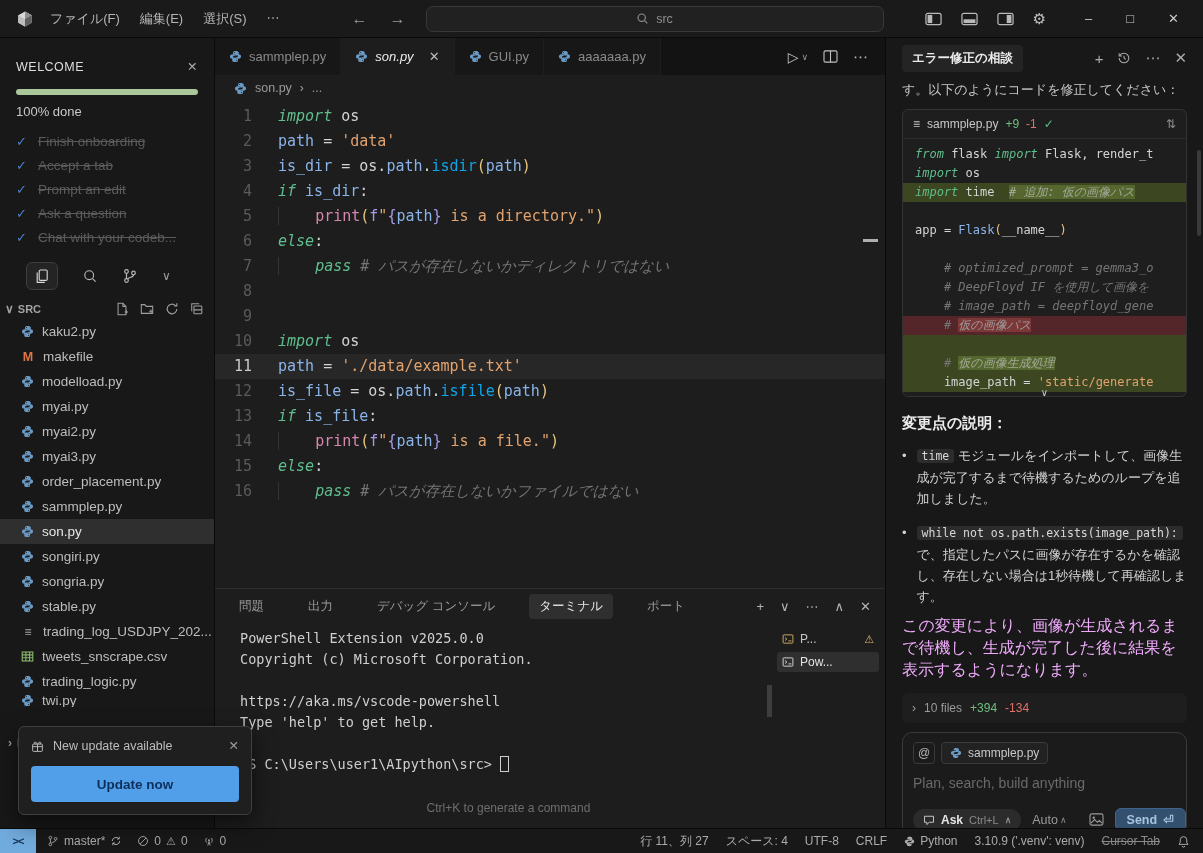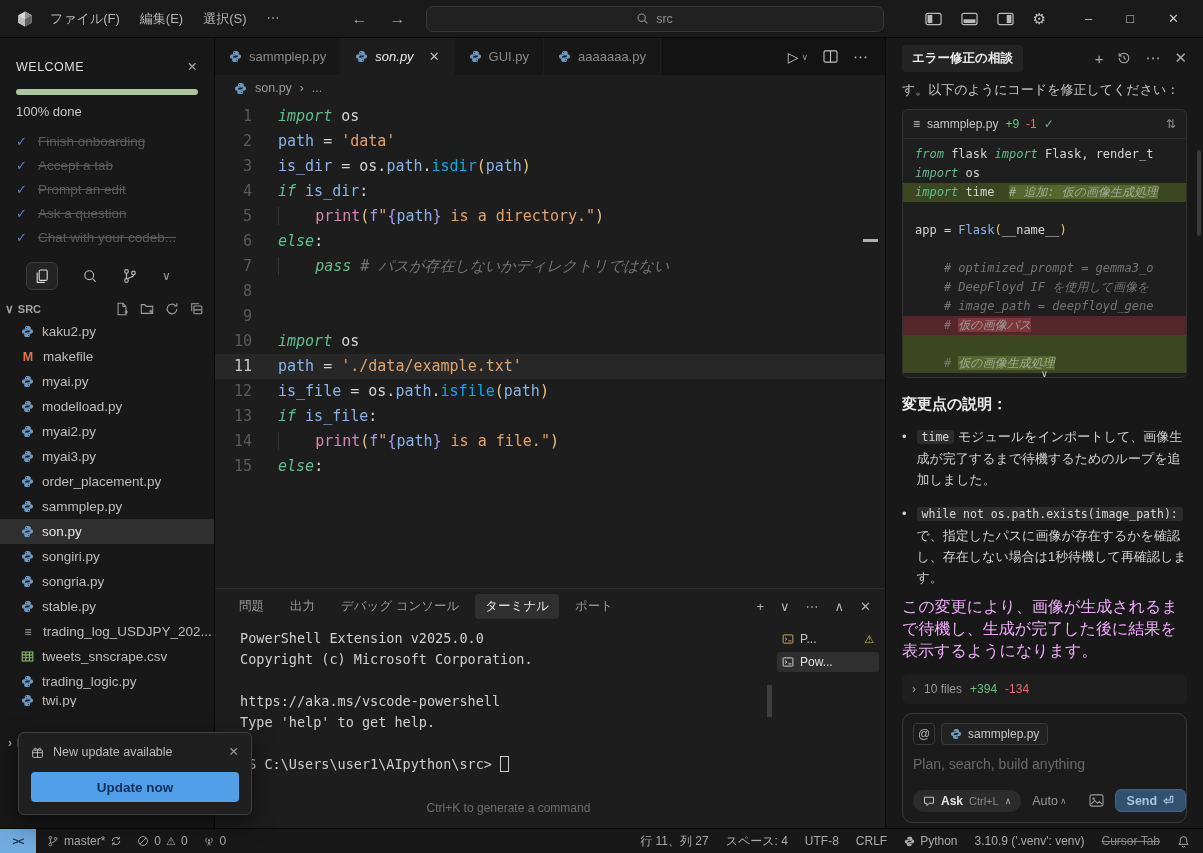--- a/index.html
+++ b/index.html
@@ -42,21 +42,21 @@
   .frow.clip{height:13px;overflow:hidden}
   .fname{white-space:nowrap;overflow:hidden;text-overflow:ellipsis}
   .mk{color:#e0764a;font-weight:bold;font-size:12.5px;width:14px;text-align:center}
   .lg{color:#a8a8a8;font-size:12px;width:14px;text-align:center}
   .notepads{display:flex;align-items:center;gap:5px;padding-left:8px;font-size:11px;font-weight:bold;color:#a2a2a2;height:22px}
 
   
   .toast{position:absolute;left:18px;bottom:13px;width:234px;background:#1f1f1f;border:1px solid #3f3f3f;border-radius:6px;padding:11px 12px 12px;box-shadow:0 8px 22px rgba(0,0,0,.55);z-index:5}
   .toast-head{display:flex;align-items:flex-end;gap:9px;color:#bdbdbd;font-size:12.5px}
   .toast-x{margin-left:auto;color:#9a9a9a}
-  .toast-btn{margin-top:13px;height:30px;background:#519fe8;color:#0d2f5c;font-weight:bold;font-size:13.5px;border-radius:4px;display:flex;align-items:center;justify-content:center;cursor:pointer}
+  .toast-btn{margin-top:13px;height:36px;background:#519fe8;color:#0d2f5c;font-weight:bold;font-size:13.5px;border-radius:4px;display:flex;align-items:center;justify-content:center;cursor:pointer}
 
   
   .editor-area{flex:1;min-width:0;display:flex;flex-direction:column;background:#1d1d1d;position:relative}
   .tabbar{height:37px;background:#131313;display:flex;align-items:stretch}
   .tab{display:flex;align-items:center;gap:7px;padding:0 14px;font-size:13px;color:#8a8a8a;background:#171717;border-right:1px solid #1e1e1e}
   .tab.active{background:#1d1d1d;color:#ececec;font-style:italic}
   .tab .x{margin-left:8px;color:#bdbdbd;font-style:normal}
   .tab-actions{margin-left:auto;display:flex;align-items:center;gap:15px;padding-right:15px;color:#c3c3c3}
   .run{display:flex;align-items:center;gap:3px;font-size:14px}
   .run .dd{font-size:9px;color:#9a9a9a}
@@ -74,21 +74,21 @@
   .tk-fn{color:#0ea5e9}
   .tk-fnp{color:#d687ae}
   .tk-pr{color:#e8c57c}
   .tk-fs{color:#a79ae8}
   .tk-cm{color:#757575;font-style:italic}
   .tk-ind{border-left:1px solid #343434}
   .odash{position:absolute;right:7px;top:201px;width:15px;height:3px;background:#c9c9c9;opacity:.85}
 
   
   .panel{height:240px;border-top:1px solid #2e2e2e;display:flex;flex-direction:column;background:#1d1d1d}
-  .panel-tabs{height:34px;display:flex;align-items:center;padding:0 14px;gap:6px;font-size:12.5px;color:#9a9a9a}
+  .panel-tabs{height:34px;display:flex;align-items:center;padding:0 14px;gap:24px;font-size:12.5px;color:#9a9a9a}
   .ptab{padding:4px 10px;border-radius:4px;white-space:nowrap}
   .ptab.active{background:#2f2f2f;color:#e8e8e8}
   .panel-actions{margin-left:auto;display:flex;gap:16px;color:#b5b5b5;font-size:13px;align-items:center}
   .panel-body{flex:1;display:flex;position:relative;padding-left:25px}
   .term-main{flex:1;font-family:"DejaVu Sans Mono",monospace;font-size:13.5px;line-height:21px;color:#cfcfcf;padding-top:5px;position:relative}
   .tline{min-height:21px;white-space:pre}
   .cursorbox{display:inline-block;width:9px;height:16px;border:1.5px solid #cfcfcf;margin-left:8px;vertical-align:-3px}
   .term-hint{position:absolute;bottom:9px;left:0;right:0;text-align:center;font-size:12px;color:#6e6e6e;font-family:"Liberation Sans",sans-serif}
   .term-list{width:108px;padding:6px 6px 0 0;display:flex;flex-direction:column;gap:3px;font-size:12px;color:#c6c6c6}
   .trow{display:flex;align-items:center;gap:6px;padding:3px 5px;border-radius:3px}
@@ -300,28 +300,28 @@
         </div>
         <div class="frow">
           <span class="mk">M</span>
           <span class="fname">makefile</span>
         </div>
         <div class="frow">
           <svg width="13" height="13" viewBox="0 0 16 16" fill="#6a9ac4">
             <path d="M7.9 1.2c-1.8 0-3 .8-3 2v1.6h3.2v.5H3.9c-1.5 0-2.7 1.2-2.7 2.8 0 1.7 1.2 2.8 2.7 2.8h1v-1.6c0-1.4 1.2-2.5 2.6-2.5h2.6c1 0 1.9-.9 1.9-1.9V3.2c0-1.2-1.3-2-4.1-2zM6.6 2.4a.64.64 0 110 1.3.64.64 0 010-1.3z"></path>
             <path d="M8.1 14.8c1.8 0 3-.8 3-2v-1.6H7.9v-.5h4.2c1.5 0 2.7-1.2 2.7-2.8 0-1.7-1.2-2.8-2.7-2.8h-1v1.6c0 1.4-1.2 2.5-2.6 2.5H5.9c-1 0-1.9.9-1.9 1.9v1.7c0 1.2 1.3 2 4.1 2zm1.3-1.2a.64.64 0 110-1.3.64.64 0 010 1.3z"></path>
           </svg>
+          <span class="fname">modelload.py</span>
+        </div>
+        <div class="frow">
+          <svg width="13" height="13" viewBox="0 0 16 16" fill="#6a9ac4">
+            <path d="M7.9 1.2c-1.8 0-3 .8-3 2v1.6h3.2v.5H3.9c-1.5 0-2.7 1.2-2.7 2.8 0 1.7 1.2 2.8 2.7 2.8h1v-1.6c0-1.4 1.2-2.5 2.6-2.5h2.6c1 0 1.9-.9 1.9-1.9V3.2c0-1.2-1.3-2-4.1-2zM6.6 2.4a.64.64 0 110 1.3.64.64 0 010-1.3z"></path>
+            <path d="M8.1 14.8c1.8 0 3-.8 3-2v-1.6H7.9v-.5h4.2c1.5 0 2.7-1.2 2.7-2.8 0-1.7-1.2-2.8-2.7-2.8h-1v1.6c0 1.4-1.2 2.5-2.6 2.5H5.9c-1 0-1.9.9-1.9 1.9v1.7c0 1.2 1.3 2 4.1 2zm1.3-1.2a.64.64 0 110-1.3.64.64 0 010 1.3z"></path>
+          </svg>
           <span class="fname">myai.py</span>
-        </div>
-        <div class="frow">
-          <svg width="13" height="13" viewBox="0 0 16 16" fill="#6a9ac4">
-            <path d="M7.9 1.2c-1.8 0-3 .8-3 2v1.6h3.2v.5H3.9c-1.5 0-2.7 1.2-2.7 2.8 0 1.7 1.2 2.8 2.7 2.8h1v-1.6c0-1.4 1.2-2.5 2.6-2.5h2.6c1 0 1.9-.9 1.9-1.9V3.2c0-1.2-1.3-2-4.1-2zM6.6 2.4a.64.64 0 110 1.3.64.64 0 010-1.3z"></path>
-            <path d="M8.1 14.8c1.8 0 3-.8 3-2v-1.6H7.9v-.5h4.2c1.5 0 2.7-1.2 2.7-2.8 0-1.7-1.2-2.8-2.7-2.8h-1v1.6c0 1.4-1.2 2.5-2.6 2.5H5.9c-1 0-1.9.9-1.9 1.9v1.7c0 1.2 1.3 2 4.1 2zm1.3-1.2a.64.64 0 110-1.3.64.64 0 010 1.3z"></path>
-          </svg>
-          <span class="fname">modelload.py</span>
         </div>
         <div class="frow">
           <svg width="13" height="13" viewBox="0 0 16 16" fill="#6a9ac4">
             <path d="M7.9 1.2c-1.8 0-3 .8-3 2v1.6h3.2v.5H3.9c-1.5 0-2.7 1.2-2.7 2.8 0 1.7 1.2 2.8 2.7 2.8h1v-1.6c0-1.4 1.2-2.5 2.6-2.5h2.6c1 0 1.9-.9 1.9-1.9V3.2c0-1.2-1.3-2-4.1-2zM6.6 2.4a.64.64 0 110 1.3.64.64 0 010-1.3z"></path>
             <path d="M8.1 14.8c1.8 0 3-.8 3-2v-1.6H7.9v-.5h4.2c1.5 0 2.7-1.2 2.7-2.8 0-1.7-1.2-2.8-2.7-2.8h-1v1.6c0 1.4-1.2 2.5-2.6 2.5H5.9c-1 0-1.9.9-1.9 1.9v1.7c0 1.2 1.3 2 4.1 2zm1.3-1.2a.64.64 0 110-1.3.64.64 0 010 1.3z"></path>
           </svg>
           <span class="fname">myai2.py</span>
         </div>
         <div class="frow">
           <svg width="13" height="13" viewBox="0 0 16 16" fill="#6a9ac4">
@@ -484,20 +484,21 @@
         <div class="cl"><span class="num">6</span><span class="ct"><span class="tk-kw">else</span><span class="tk-pl">:</span></span></div>
         <div class="cl"><span class="num">7</span><span class="ct"><span class="tk-ind">    </span><span class="tk-kw">pass</span><span class="tk-cm"> # パスが存在しないかディレクトリではない</span></span></div>
         <div class="cl"><span class="num">8</span><span class="ct"></span></div>
         <div class="cl"><span class="num">9</span><span class="ct"></span></div>
         <div class="cl"><span class="num">10</span><span class="ct"><span class="tk-kw">import</span><span class="tk-pl"> os</span></span></div>
         <div class="cl cur"><span class="num">11</span><span class="ct"><span class="tk-var">path</span><span class="tk-pl"> = </span><span class="tk-str">'./data/example.txt'</span></span></div>
         <div class="cl"><span class="num">12</span><span class="ct"><span class="tk-var">is_file</span><span class="tk-pl"> = os.</span><span class="tk-var">path</span><span class="tk-pl">.</span><span class="tk-fn">isfile</span><span class="tk-pr">(</span><span class="tk-var">path</span><span class="tk-pr">)</span></span></div>
         <div class="cl"><span class="num">13</span><span class="ct"><span class="tk-kw">if</span><span class="tk-pl"> </span><span class="tk-var">is_file</span><span class="tk-pl">:</span></span></div>
         <div class="cl"><span class="num">14</span><span class="ct"><span class="tk-ind">    </span><span class="tk-fnp">print</span><span class="tk-pr">(</span><span class="tk-fs">f</span><span class="tk-str">"</span><span class="tk-fs">{</span><span class="tk-var">path</span><span class="tk-fs">}</span><span class="tk-str"> is a file."</span><span class="tk-pr">)</span></span></div>
         <div class="cl"><span class="num">15</span><span class="ct"><span class="tk-kw">else</span><span class="tk-pl">:</span></span></div>
+        <div class="cl"><span class="num">16</span><span class="ct"><span class="tk-ind">    </span><span class="tk-kw">pass</span><span class="tk-cm"> # パスが存在しないかファイルではない</span></span></div>
       </div>
     <div class="odash"></div>
 
     <section class="panel">
       <div class="panel-tabs" id="panel-tabs">
           <div class="ptab">問題</div>
           <div class="ptab">出力</div>
           <div class="ptab">デバッグ コンソール</div>
           <div class="ptab active">ターミナル</div>
           <div class="ptab">ポート</div>
@@ -567,30 +568,31 @@
         <span>≡</span>
         <span>sammplep.py</span>
         <span class="addc">+9</span>
         <span class="remc">-1</span>
         <span class="chkc">✓</span>
         <span class="card-exp">⇅</span>
       </div>
       <div class="card-code" id="diff-code">
           <div class="dl"><span class="tk-kw">from</span><span class="tk-pl"> flask </span><span class="tk-kw">import</span><span class="tk-pl"> Flask, render_t</span></div>
           <div class="dl"><span class="tk-kw">import</span><span class="tk-pl"> os</span></div>
-          <div class="dl add-l"><span class="tk-kw">import</span><span class="tk-pl"> time</span><span class="tk-pl">  </span><span class="tk-cmwa"># 追加: 仮の画像生成処理</span></div>
+          <div class="dl add-l"><span class="tk-kw">import</span><span class="tk-pl"> time</span><span class="tk-pl">  </span><span class="tk-cmwa"># 追加: 仮の画像パス</span></div>
           <div class="dl">&nbsp;</div>
           <div class="dl"><span class="tk-pl">app = </span><span class="tk-var">Flask</span><span class="tk-pr">(</span><span class="tk-pl">__name__</span><span class="tk-pr">)</span></div>
           <div class="dl">&nbsp;</div>
           <div class="dl"><span class="tk-cm">    # optimized_prompt = gemma3_o</span></div>
           <div class="dl"><span class="tk-cm">    # DeepFloyd IF を使用して画像を</span></div>
           <div class="dl"><span class="tk-cm">    # image_path = deepfloyd_gene</span></div>
           <div class="dl del-l"><span class="tk-cm">    # </span><span class="tk-cmwd">仮の画像パス</span></div>
           <div class="dl add-l">&nbsp;</div>
           <div class="dl add-l"><span class="tk-cm">    # </span><span class="tk-cmwa">仮の画像生成処理</span></div>
+          <div class="dl add-l"><span class="tk-pl">    image_path = </span><span class="tk-str">'static/generate</span></div>
         </div>
       <span class="card-chevron">∨</span>
     </div>
 
     <div class="expl-h">変更点の説明：</div>
     <ul class="bullets" id="bullets">
         <li class="bullet">
           <span class="dot">•</span>
           <span><span class="icode">time</span> モジュールをインポートして、画像生成が完了するまで待機するためのループを追加しました。</span>
         </li>

